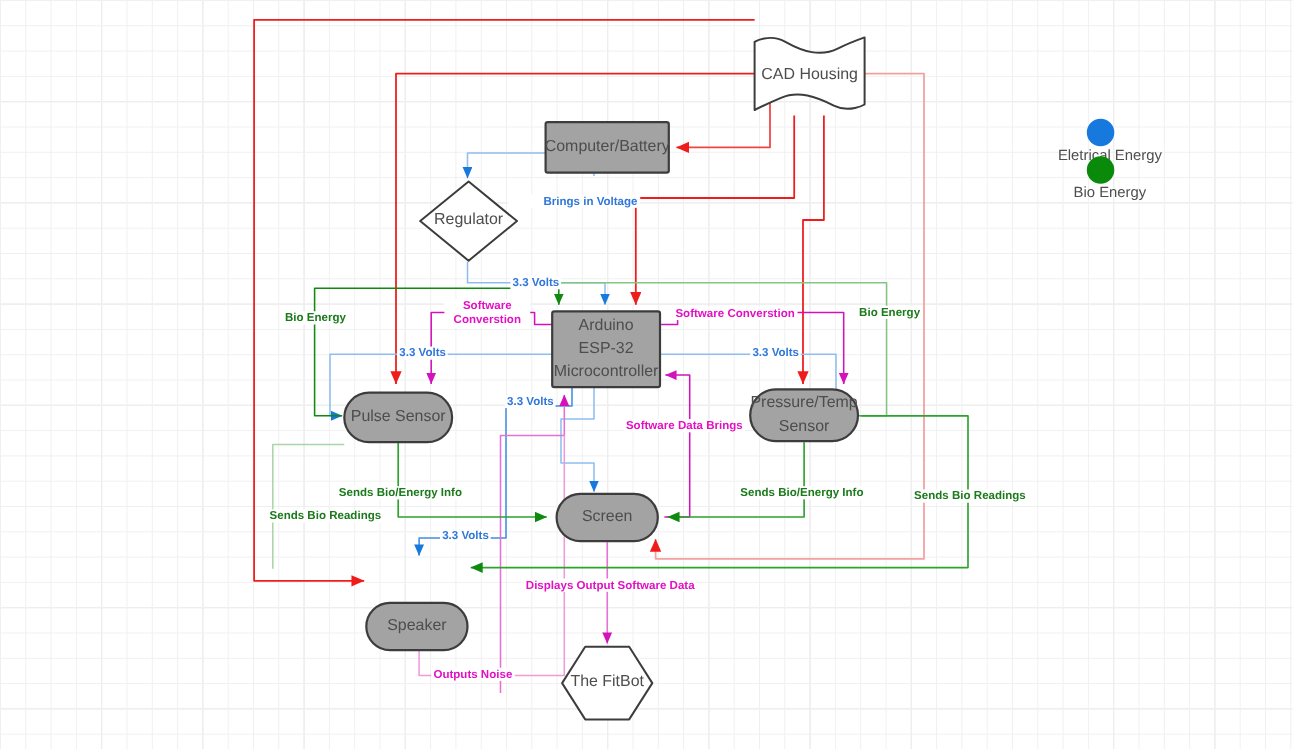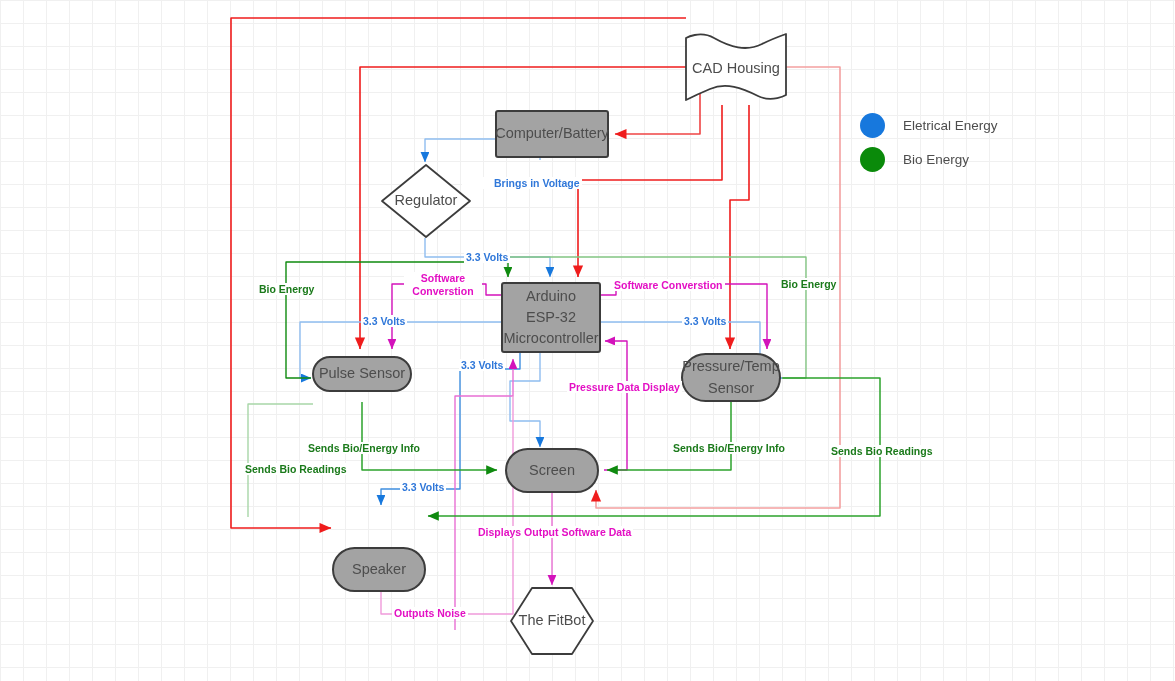--- a/index.html
+++ b/index.html
@@ -50,21 +50,21 @@
     white-space:nowrap;
     background:#ffffff;
     padding:0 2px;
     line-height:12px;
   }
   .el-blue{color:#2f77d9;}
   .el-mag{color:#e310c4;}
   .el-green{color:#1b7a1b;}
   .el-2line{line-height:13px;white-space:normal;text-align:center;}
   #legend{position:absolute;left:860px;top:108px;width:280px;}
-  .legend-row{display:flex;align-items:center;height:34px;}
+  .legend-row{display:flex;align-items:center;height:34px;flex-direction:column;}
   .legend-dot{width:25px;height:25px;border-radius:50%;flex:0 0 auto;}
   .legend-text{margin-left:18px;font-size:13.5px;color:#4d4d4d;}
 </style>
 </head>
 <body>
 
 <div id="canvas"></div>
 
 <svg id="edges" viewBox="0 0 1175 681">
   <defs>
@@ -154,21 +154,21 @@
   </svg>
   <div class="shape-label">Regulator</div>
 </div>
 
 <div class="node n-rect" style="left:501px;top:282px;width:100px;height:71px;">
   <span id="arduino-label" style="white-space:pre-line;">Arduino
 ESP-32
 Microcontroller</span>
 </div>
 
-<div class="node n-round" style="left:312px;top:356px;width:100px;height:36px;">
+<div class="node n-round" style="left:312px;top:356px;width:100px;height:47px;">
   <span>Pulse Sensor</span>
 </div>
 
 <div class="node n-round" style="left:681px;top:353px;width:100px;height:49px;">
   <span id="pressure-label" style="white-space:pre-line;">Pressure/Temp
 Sensor</span>
 </div>
 
 <div class="node n-round" style="left:505px;top:448px;width:94px;height:45px;">
   <span>Screen</span>
@@ -195,21 +195,21 @@
 
 <div class="edge-label el-blue" style="left:459px;top:359px;">3.3 Volts</div>
 
 <div class="edge-label el-blue" style="left:400px;top:481px;">3.3 Volts</div>
 
 <div class="edge-label el-mag el-2line" id="lbl-sw-left" style="left:404px;top:272px;width:74px;text-align:center;">Software
 Converstion</div>
 
 <div class="edge-label el-mag" style="left:612px;top:279px;">Software Converstion</div>
 
-<div class="edge-label el-mag" style="left:567px;top:381px;">Pressure Data Display</div>
+<div class="edge-label el-mag" style="left:567px;top:381px;">Software Data Brings</div>
 
 <div class="edge-label el-mag" style="left:476px;top:526px;">Displays Output Software Data</div>
 
 <div class="edge-label el-mag" style="left:392px;top:607px;">Outputs Noise</div>
 
 <div class="edge-label el-green" style="left:257px;top:283px;">Bio Energy</div>
 
 <div class="edge-label el-green" style="left:779px;top:278px;">Bio Energy</div>
 
 <div class="edge-label el-green" style="left:306px;top:442px;">Sends Bio/Energy Info</div>

